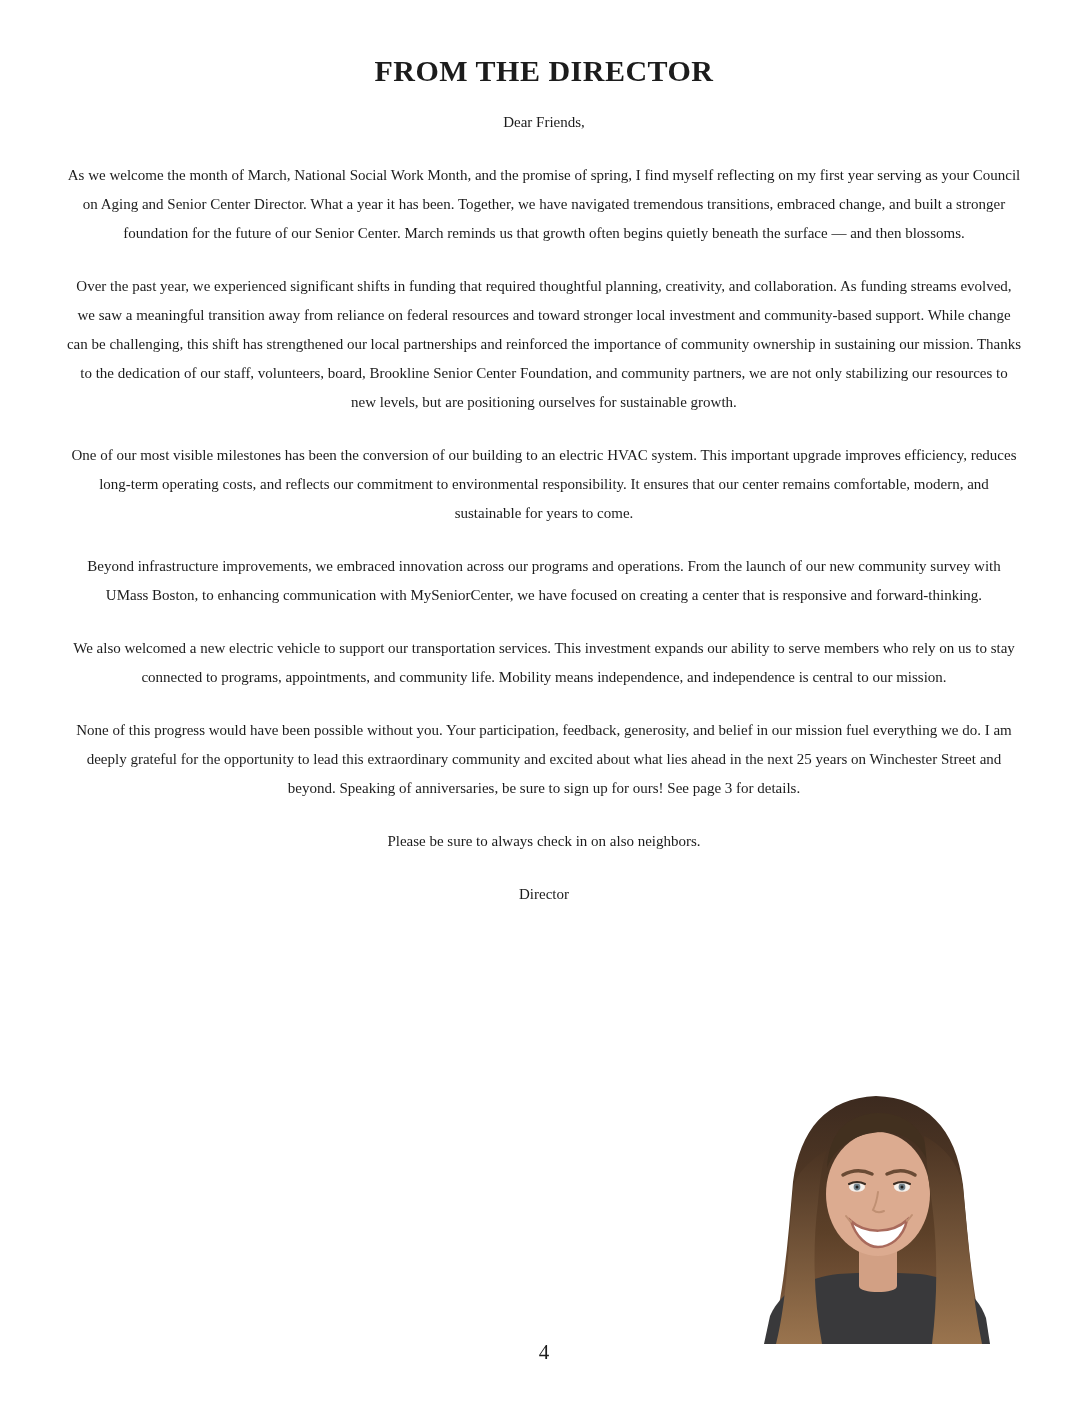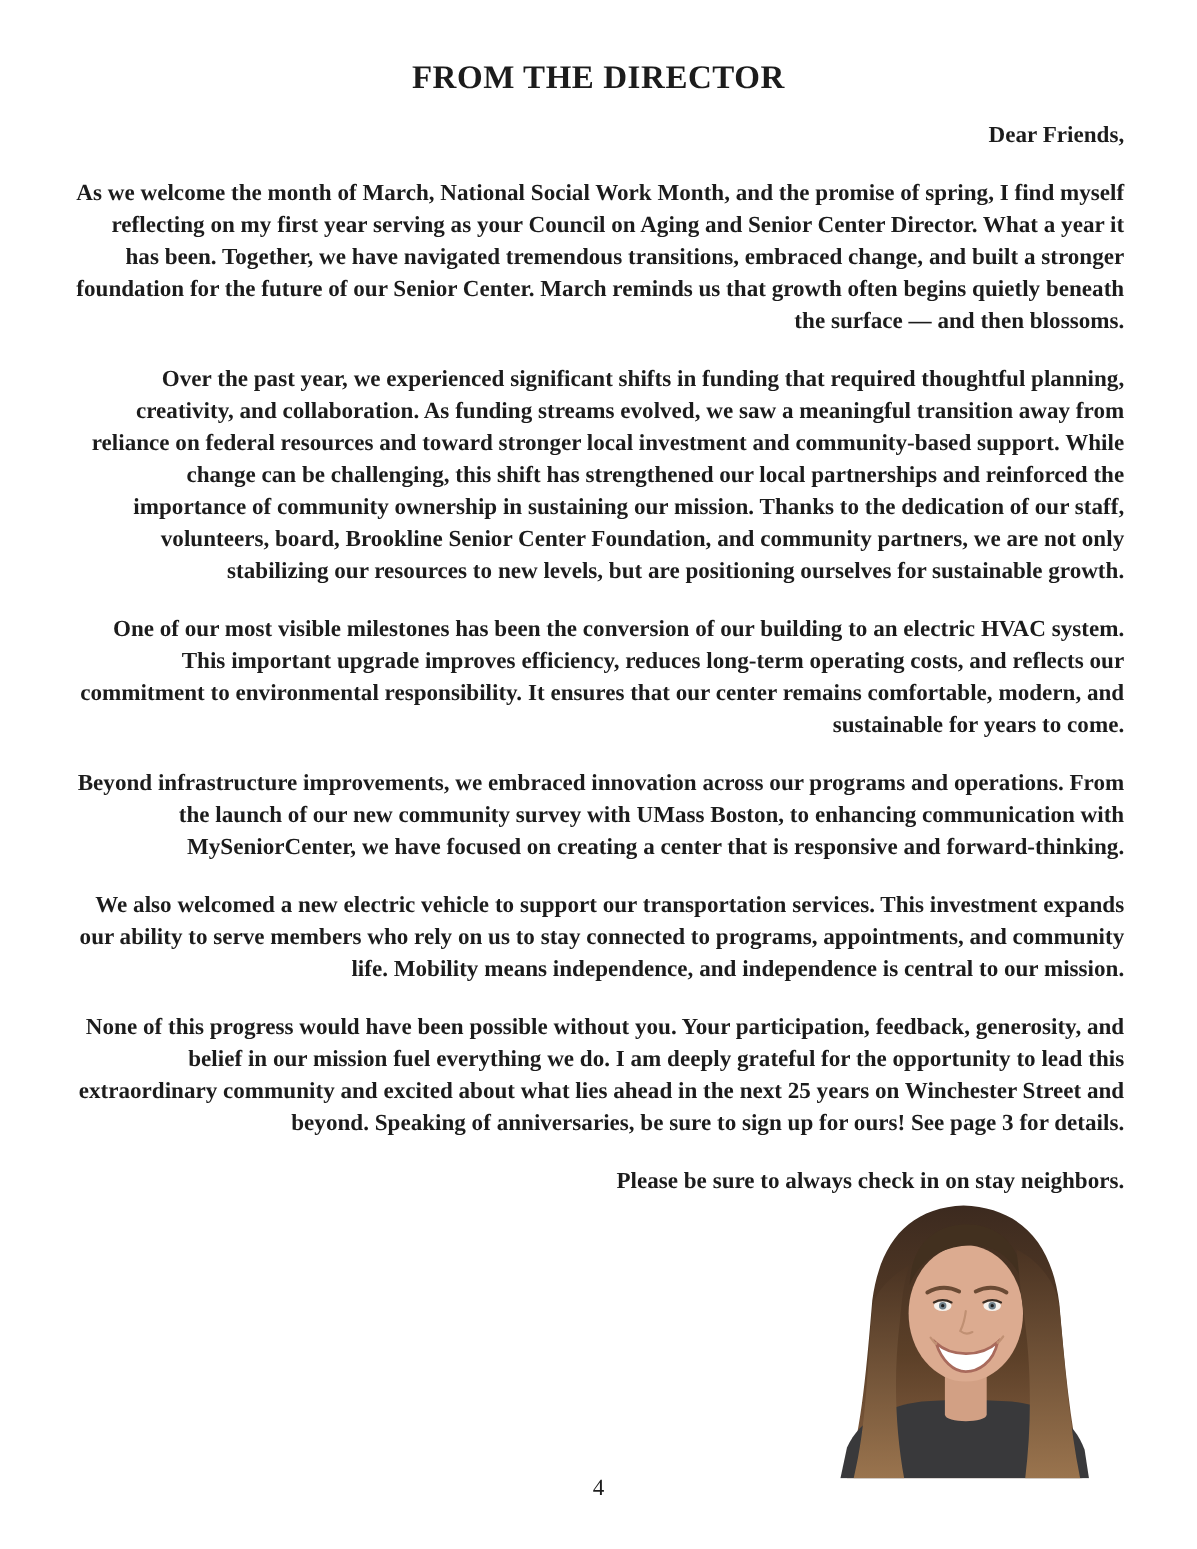--- a/index.html
+++ b/index.html
@@ -24,25 +24,24 @@
   }
   .doc-title {
     text-align: center;
     font-size: 30px;
     font-weight: bold;
     letter-spacing: 0.5px;
     margin: 0 0 20px 0;
     line-height: 34px;
   }
   .content p {
-    font-size: 21px;
+    font-size: 15px;
     line-height: 29px;
     margin: 0 0 24px 0;
-    text-align: right;
-    font-weight: bold;
+    text-align: center;
   }
   .salutation { margin-bottom: 24px; }
   .sincerely { margin-top: 46px; margin-bottom: 0; }
   .signature-name {
     font-style: italic;
     font-size: 22.5px;
     margin-top: 12px;
     margin-bottom: 0;
   }
   .signature-role {
@@ -78,22 +77,23 @@
     <h1 class="doc-title">FROM THE DIRECTOR</h1>
 
     <p class="salutation">Dear Friends,</p>
 
     <p>As we welcome the month of March, National Social Work Month, and the promise of spring, I find myself reflecting on my first year serving as your Council on Aging and Senior Center Director. What a year it has been. Together, we have navigated tremendous transitions, embraced change, and built a stronger foundation for the future of our Senior Center. March reminds us that growth often begins quietly beneath the surface — and then blossoms.</p>
     <p>Over the past year, we experienced significant shifts in funding that required thoughtful planning, creativity, and collaboration. As funding streams evolved, we saw a meaningful transition away from reliance on federal resources and toward stronger local investment and community-based support. While change can be challenging, this shift has strengthened our local partnerships and reinforced the importance of community ownership in sustaining our mission. Thanks to the dedication of our staff, volunteers, board, Brookline Senior Center Foundation, and community partners, we are not only stabilizing our resources to new levels, but are positioning ourselves for sustainable growth.</p>
     <p>One of our most visible milestones has been the conversion of our building to an electric HVAC system. This important upgrade improves efficiency, reduces long-term operating costs, and reflects our commitment to environmental responsibility. It ensures that our center remains comfortable, modern, and sustainable for years to come.</p>
     <p>Beyond infrastructure improvements, we embraced innovation across our programs and operations. From the launch of our new community survey with UMass Boston, to enhancing communication with MySeniorCenter, we have focused on creating a center that is responsive and forward-thinking.</p>
     <p>We also welcomed a new electric vehicle to support our transportation services. This investment expands our ability to serve members who rely on us to stay connected to programs, appointments, and community life. Mobility means independence, and independence is central to our mission.</p>
     <p>None of this progress would have been possible without you. Your participation, feedback, generosity, and belief in our mission fuel everything we do. I am deeply grateful for the opportunity to lead this extraordinary community and excited about what lies ahead in the next 25 years on Winchester Street and beyond. Speaking of anniversaries, be sure to sign up for ours! See page 3 for details.</p>
-    <p>Please be sure to always check in on stay neighbors.</p>
+    <p>Please be sure to always check in on also neighbors.</p>
 
+    <p class="signature-role">Director</p>
   </div>
 
   <div class="photo-frame">
     <svg width="300" height="254" viewBox="0 0 300 254" xmlns="http://www.w3.org/2000/svg">
       <defs>
         <linearGradient id="hairGrad" x1="0" y1="0" x2="0" y2="1">
           <stop offset="0" stop-color="#3c2a1f"></stop>
           <stop offset="0.55" stop-color="#5c4028"></stop>
           <stop offset="1" stop-color="#8a6344"></stop>
         </linearGradient>

